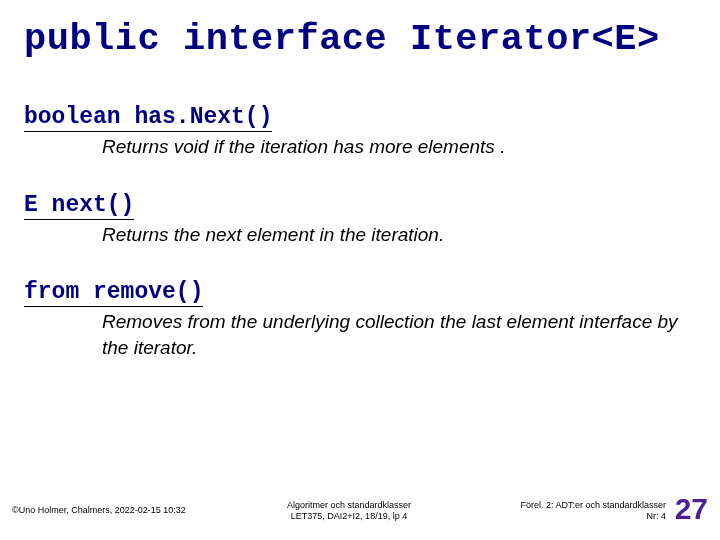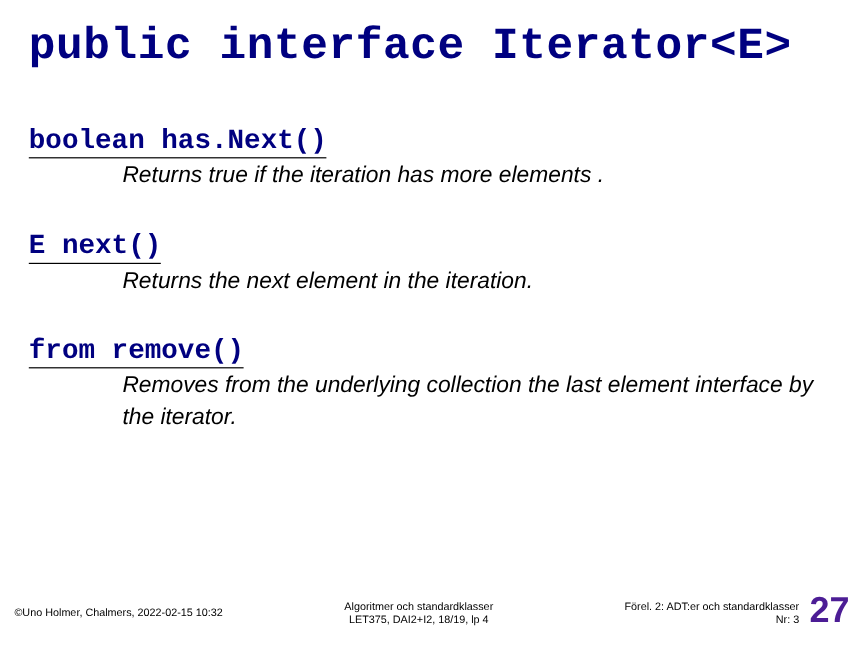--- a/index.html
+++ b/index.html
@@ -90,21 +90,21 @@
 </style>
 </head>
 <body>
 
 <div class="slide">
 
   <h1 class="title">public interface Iterator&lt;E&gt;</h1>
 
   <div>
     <div class="method-sig">boolean has.Next()</div>
-    <div class="desc">Returns true if the iteration has more elements .</div>
+    <div class="desc">Returns void if the iteration has more elements .</div>
   </div>
 
   <div class="spacer"></div>
 
   <div>
     <div class="method-sig">E next()</div>
     <div class="desc">Returns the next element in the iteration.</div>
   </div>
 
   <div class="spacer"></div>
@@ -117,19 +117,19 @@
   <div class="footer">
     <div class="left">
       <div>©Uno Holmer, Chalmers, 2022-02-15 10:32</div>
     </div>
     <div class="center">
       <div>Algoritmer och standardklasser</div>
       <div>LET375, DAI2+I2, 18/19, lp 4</div>
     </div>
     <div class="right">
       <div>Förel. 2: ADT:er och standardklasser</div>
-      <div>Nr: 3</div>
+      <div>Nr: 4</div>
     </div>
   </div>
 
   <div class="pagenum">27</div>
 
 </div>
 
 </body></html>

